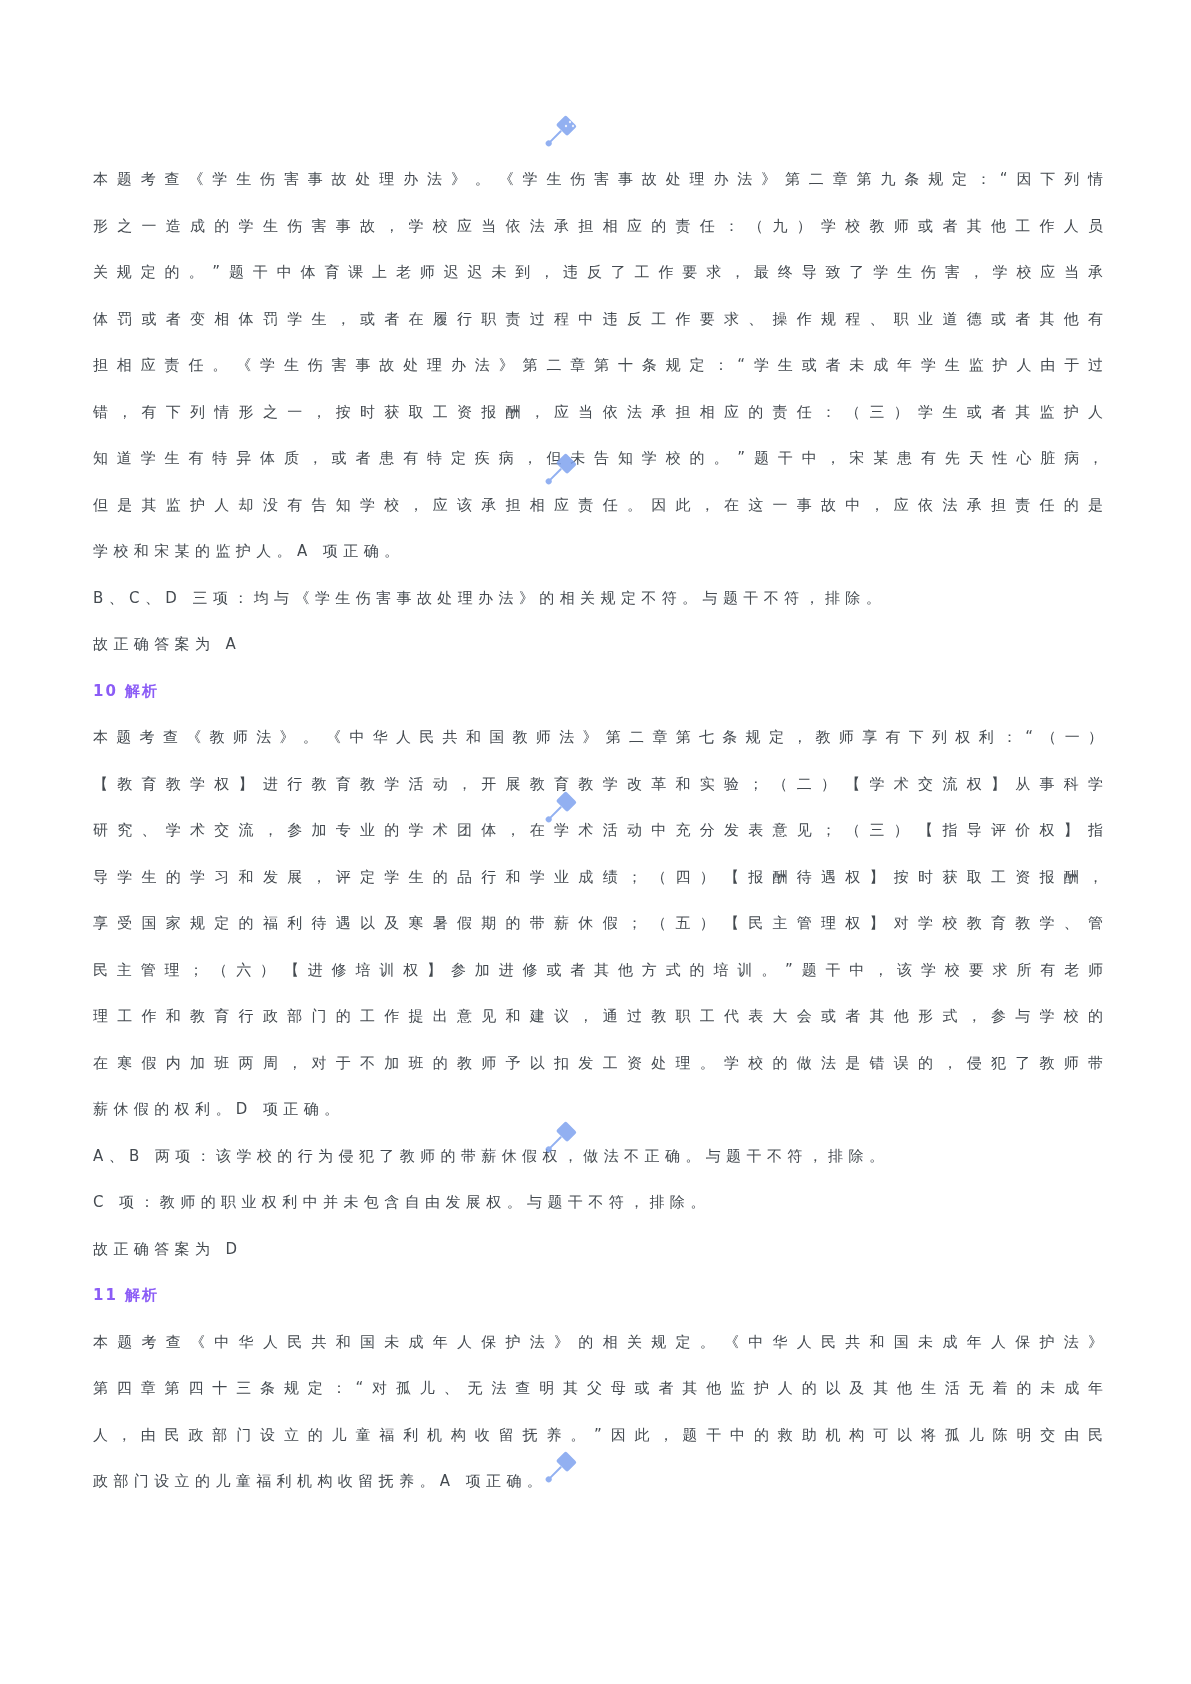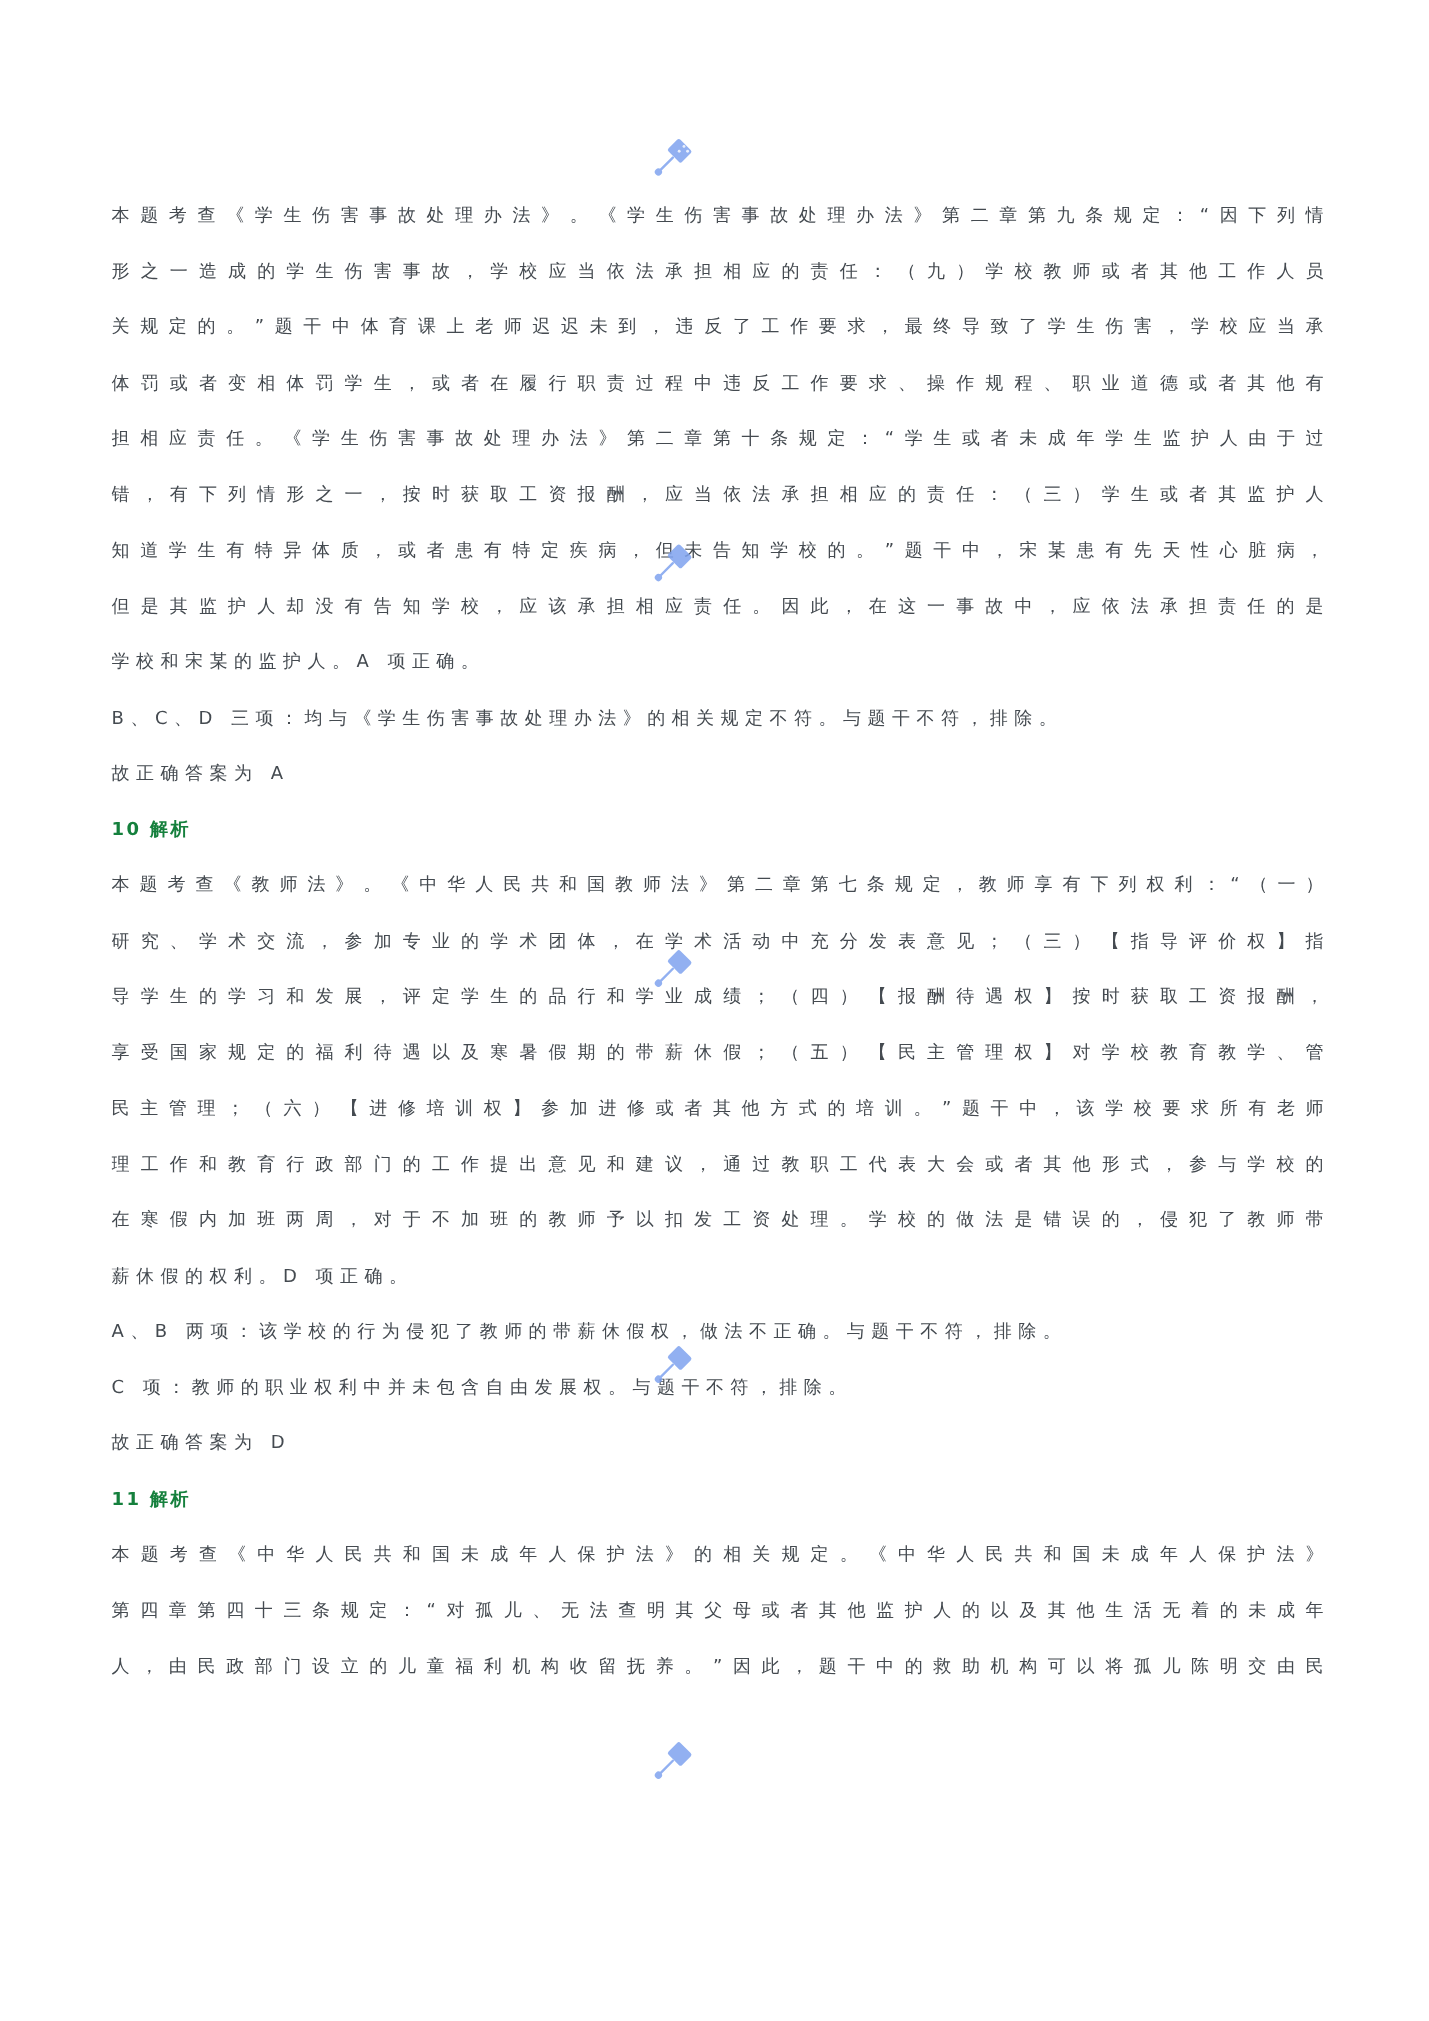--- a/index.html
+++ b/index.html
@@ -20,21 +20,21 @@
       letter-spacing: 5.4px;
     }
     .line.just {
       text-align: justify;
       text-align-last: justify;
       letter-spacing: 0;
       white-space: normal;
       overflow: hidden;
     }
     .heading {
-      color: #15803d;
+      color: #8b5cf6;
       font-weight: bold;
       letter-spacing: 2px;
     }
     .watermark {
       position: absolute;
       width: 40px;
       height: 40px;
     }
   </style>
 </head>
@@ -52,37 +52,39 @@
     <div class="line just">知道学生有特异体质，或者患有特定疾病，但未告知学校的。”题干中，宋某患有先天性心脏病，</div>
     <div class="line just">但是其监护人却没有告知学校，应该承担相应责任。因此，在这一事故中，应依法承担责任的是</div>
     <div class="line">学校和宋某的监护人。A 项正确。</div>
     <div class="line">B、C、D 三项：均与《学生伤害事故处理办法》的相关规定不符。与题干不符，排除。</div>
     <div class="line">故正确答案为 A</div>
   </div>
 
   <div>
     <div class="line heading">10 解析</div>
     <div class="line just">本题考查《教师法》。《中华人民共和国教师法》第二章第七条规定，教师享有下列权利：“（一）</div>
+    <div class="line just">【教育教学权】进行教育教学活动，开展教育教学改革和实验；（二）【学术交流权】从事科学</div>
     <div class="line just">研究、学术交流，参加专业的学术团体，在学术活动中充分发表意见；（三）【指导评价权】指</div>
     <div class="line just">导学生的学习和发展，评定学生的品行和学业成绩；（四）【报酬待遇权】按时获取工资报酬，</div>
     <div class="line just">享受国家规定的福利待遇以及寒暑假期的带薪休假；（五）【民主管理权】对学校教育教学、管</div>
     <div class="line just">民主管理；（六）【进修培训权】参加进修或者其他方式的培训。”题干中，该学校要求所有老师</div>
     <div class="line just">理工作和教育行政部门的工作提出意见和建议，通过教职工代表大会或者其他形式，参与学校的</div>
     <div class="line just">在寒假内加班两周，对于不加班的教师予以扣发工资处理。学校的做法是错误的，侵犯了教师带</div>
     <div class="line">薪休假的权利。D 项正确。</div>
     <div class="line">A、B 两项：该学校的行为侵犯了教师的带薪休假权，做法不正确。与题干不符，排除。</div>
     <div class="line">C 项：教师的职业权利中并未包含自由发展权。与题干不符，排除。</div>
     <div class="line">故正确答案为 D</div>
   </div>
 
   <div>
     <div class="line heading">11 解析</div>
     <div class="line just">本题考查《中华人民共和国未成年人保护法》的相关规定。《中华人民共和国未成年人保护法》</div>
     <div class="line just">第四章第四十三条规定：“对孤儿、无法查明其父母或者其他监护人的以及其他生活无着的未成年</div>
     <div class="line just">人，由民政部门设立的儿童福利机构收留抚养。”因此，题干中的救助机构可以将孤儿陈明交由民</div>
+    <div class="line">政部门设立的儿童福利机构收留抚养。A 项正确。</div>
   </div>
 </div>
 
 <div class="watermark" style="left:540px; top:112px;">
   <svg width="40" height="40" viewBox="0 0 40 40">
     <g transform="rotate(-45 20 20)" fill="#7fa3ef" opacity="0.85">
       <rect x="22" y="12" width="14" height="16" rx="2"></rect>
       <rect x="4" y="19" width="18" height="2" rx="1"></rect>
       <circle cx="4" cy="20" r="3"></circle>
     </g>

